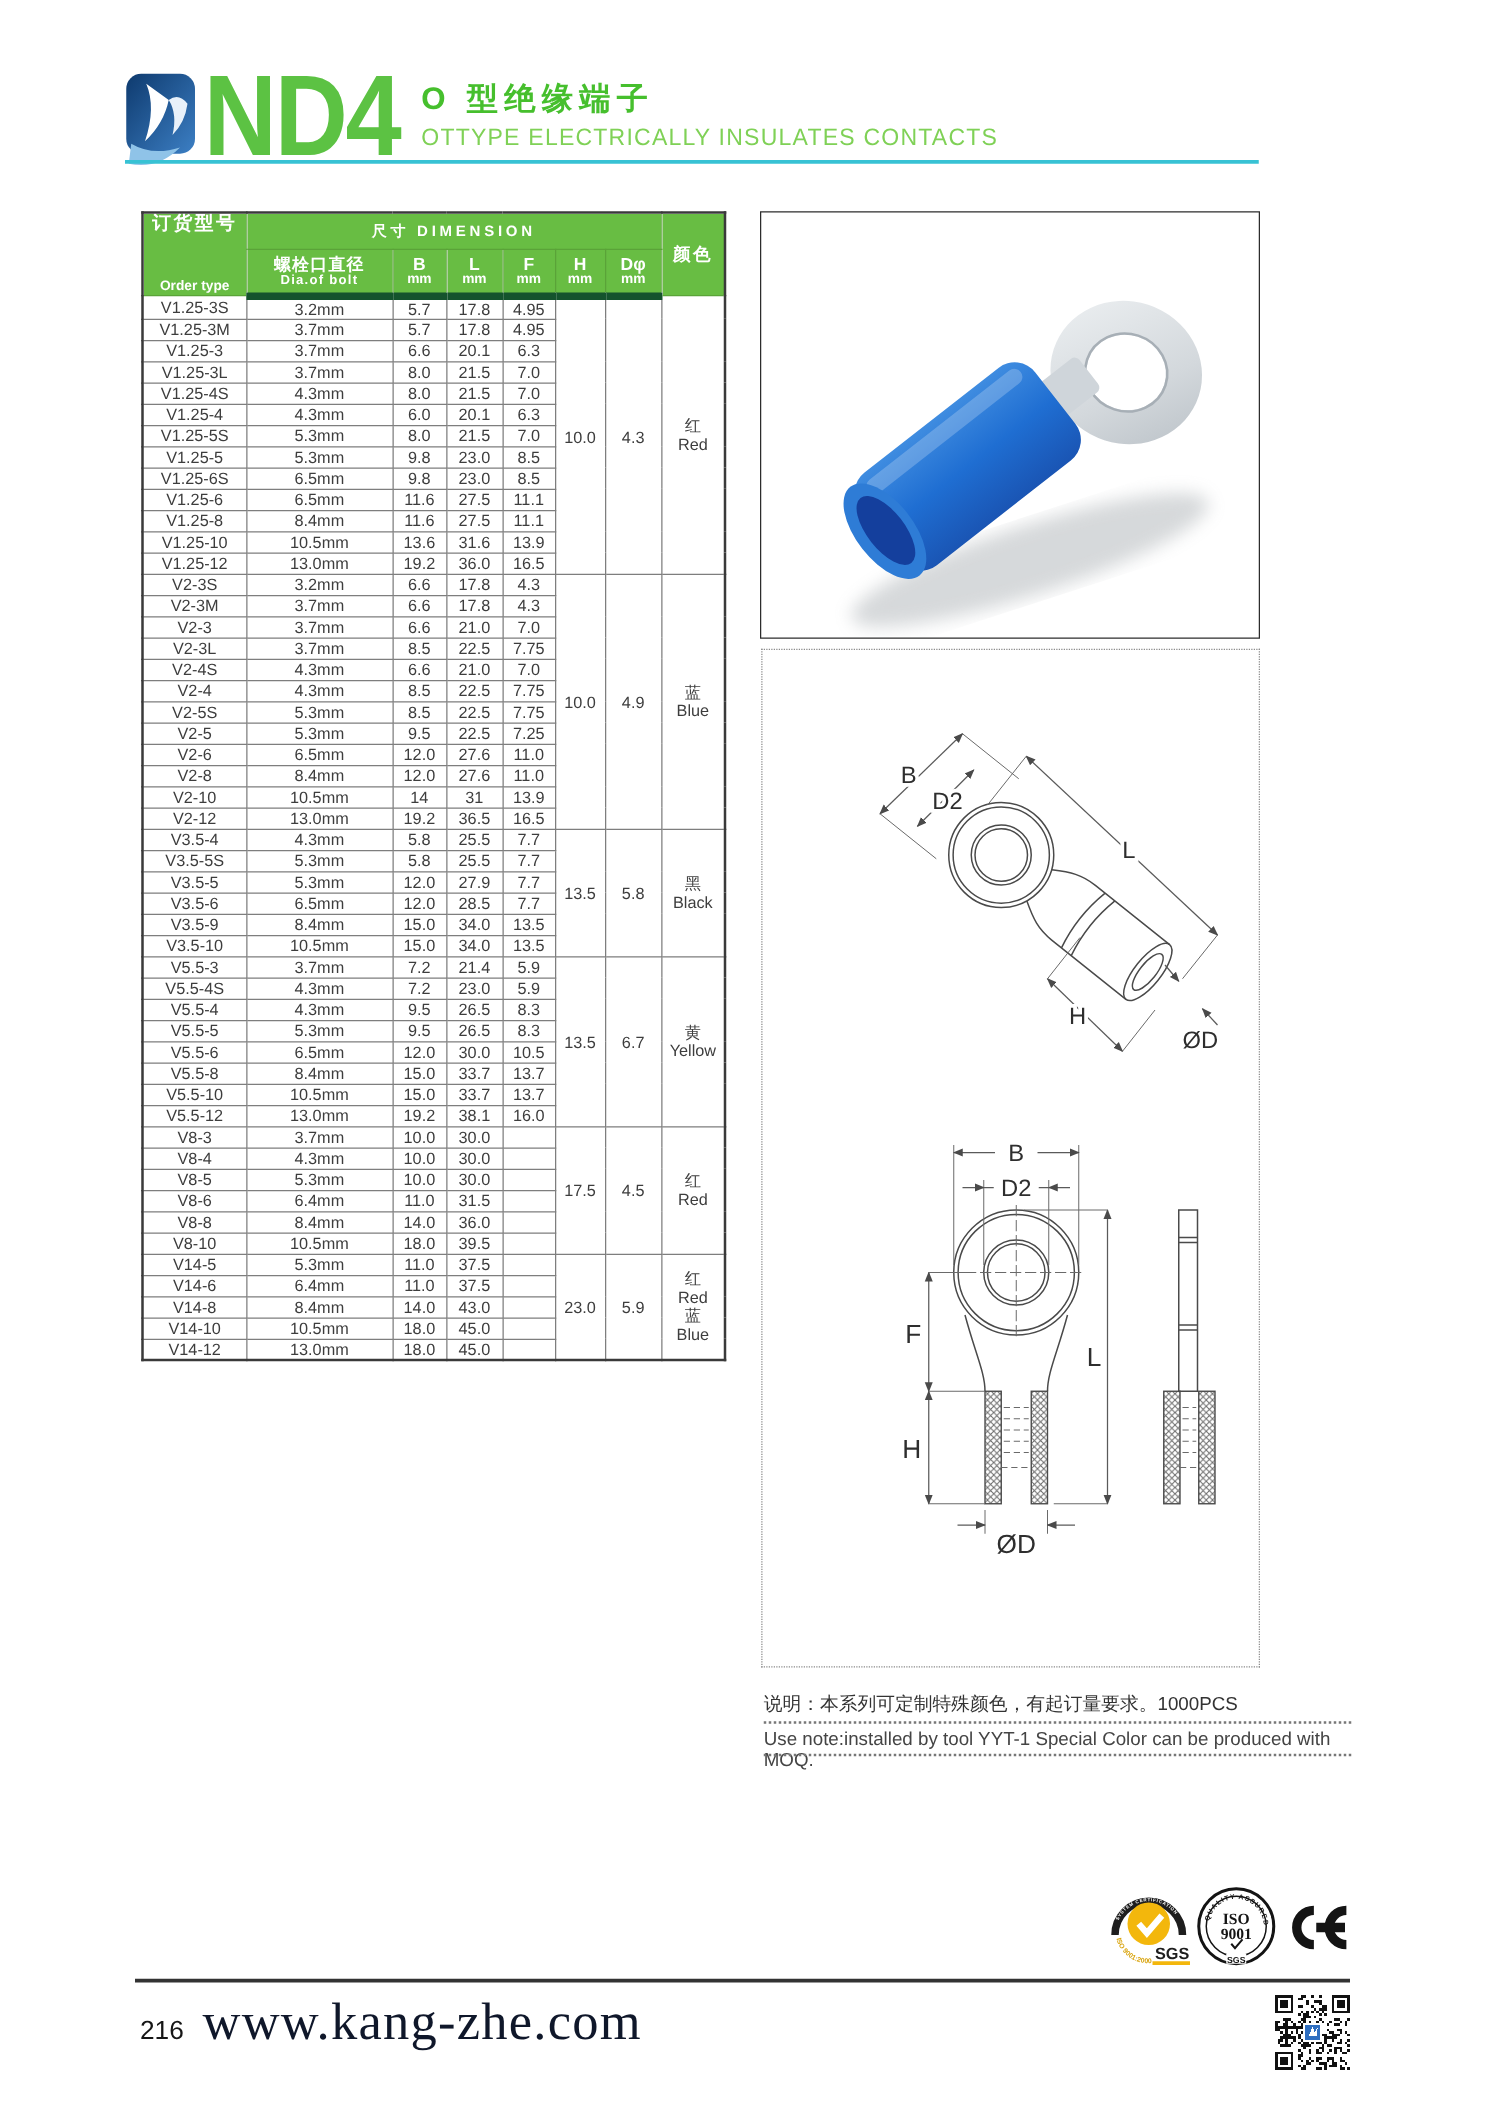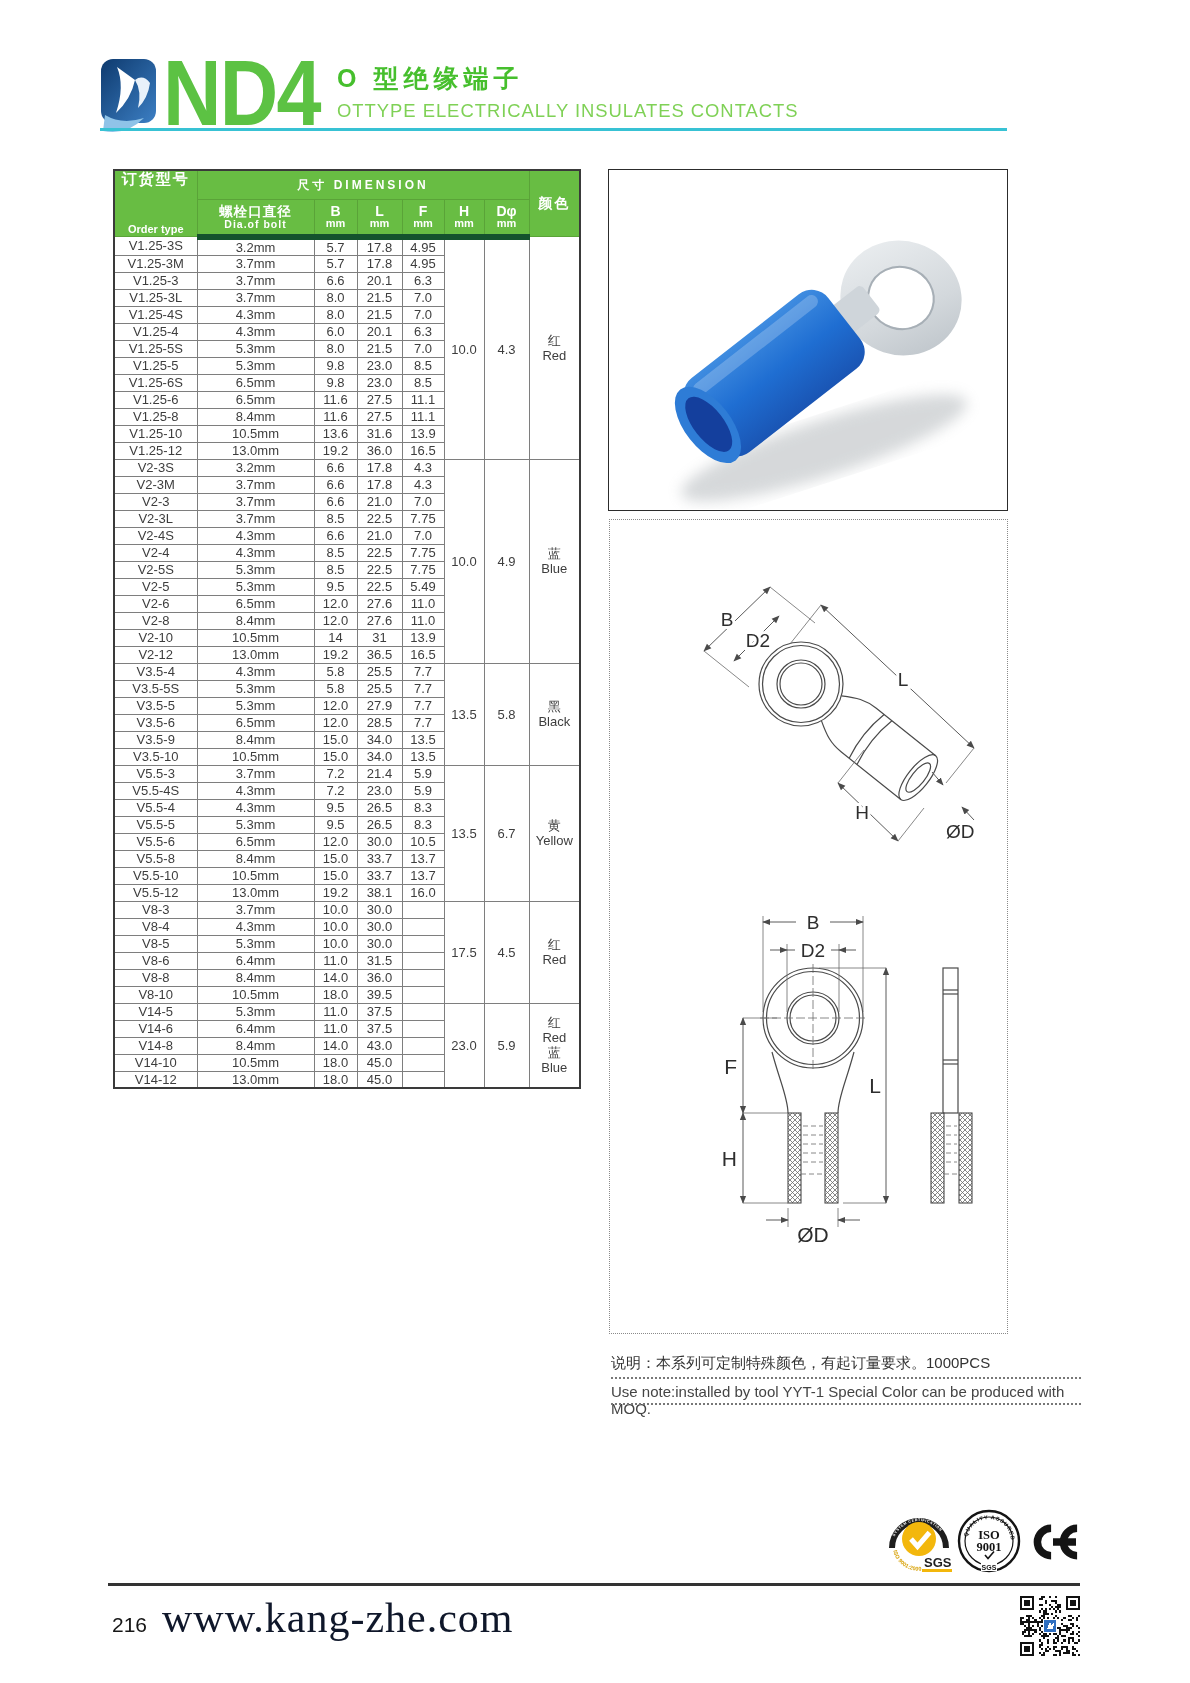--- a/index.html
+++ b/index.html
@@ -293,21 +293,21 @@
         <td>5.3mm</td>
         <td>8.5</td>
         <td>22.5</td>
         <td>7.75</td>
       </tr>
       <tr>
         <td>V2-5</td>
         <td>5.3mm</td>
         <td>9.5</td>
         <td>22.5</td>
-        <td>5.49</td>
+        <td>7.25</td>
       </tr>
       <tr class="alt">
         <td>V2-6</td>
         <td>6.5mm</td>
         <td>12.0</td>
         <td>27.6</td>
         <td>11.0</td>
       </tr>
       <tr>
         <td>V2-8</td>

